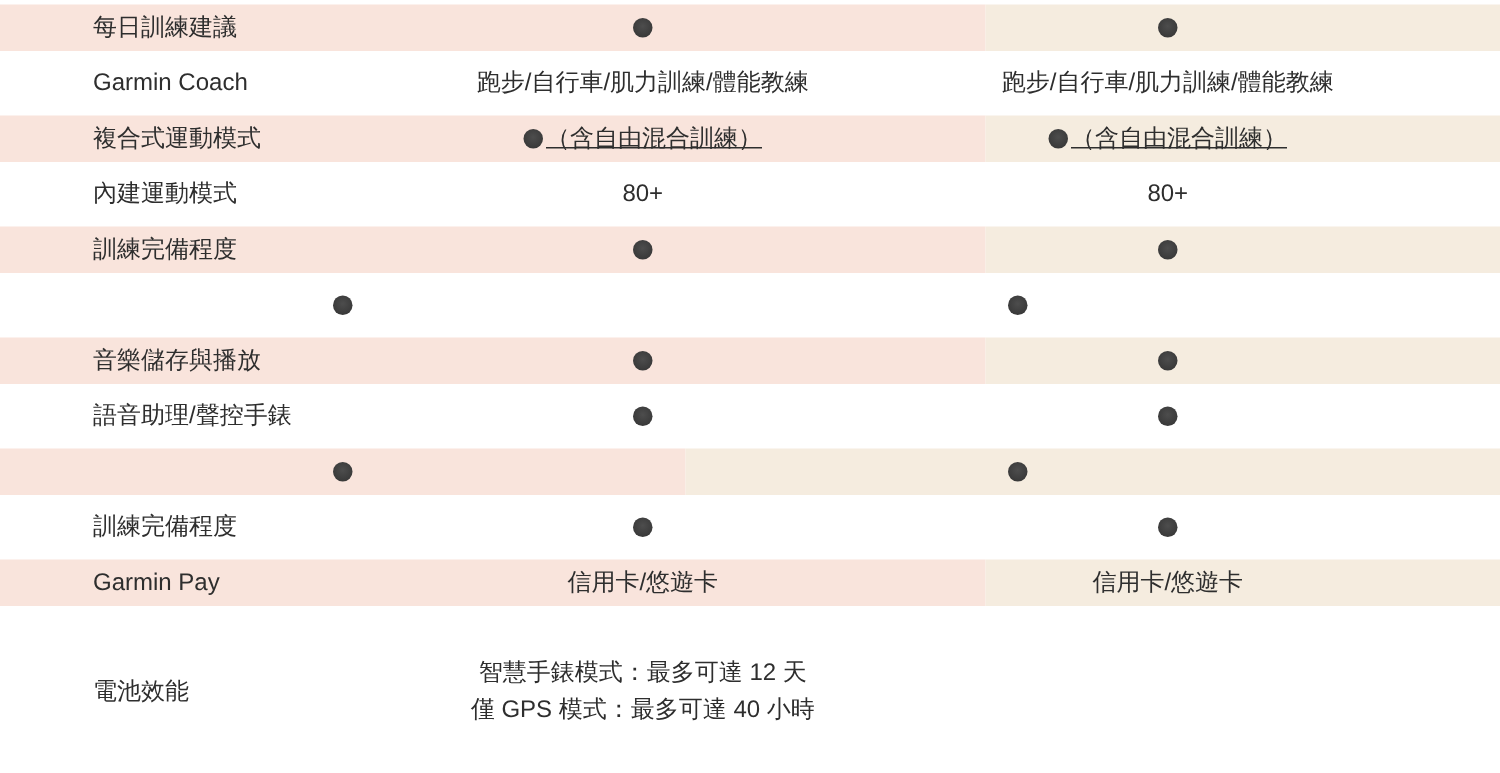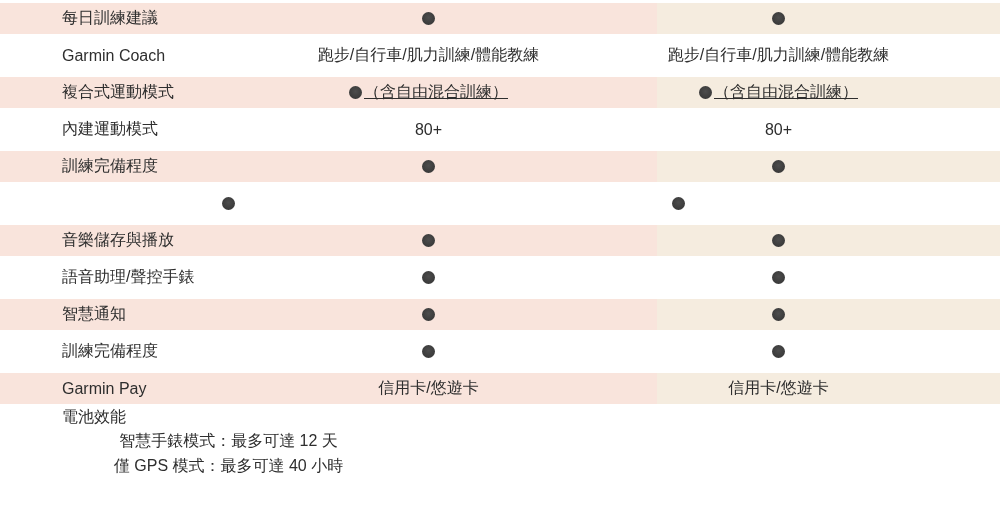--- a/index.html
+++ b/index.html
@@ -11,21 +11,21 @@
   }
   *{margin:0;padding:0;}
   html,body{width:1000px;height:515px;overflow:hidden;}
   body{
     background:var(--bg);
     font-family:"Liberation Sans","DejaVu Sans",sans-serif;
     color:var(--text);
   }
   .table{width:1000px;}
   .row{display:flex;height:37px;}
-  .row.tall{height:108px;flex-direction:column;}
+  .row.tall{height:108px;}
   .row.striped{
     border-top:3px solid #ffffff;
     border-bottom:3px solid #ffffff;
     box-sizing:border-box;
   }
   .cell{display:flex;align-items:center;}
   .label-cell{
     width:200px;
     padding-left:62px;
     box-sizing:border-box;
@@ -117,21 +117,20 @@
     <div class="row">
       <div class="cell label-cell">語音助理/聲控手錶</div>
       <div class="cell col1">
         <span class="dot"></span>
       </div>
       <div class="cell col2">
         <span class="dot"></span>
       </div>
     </div>
     <div class="row striped">
-      <div class="cell label-cell">智慧通知</div>
       <div class="cell col1">
         <span class="dot"></span>
       </div>
       <div class="cell col2">
         <span class="dot"></span>
       </div>
     </div>
     <div class="row">
       <div class="cell label-cell">訓練完備程度</div>
       <div class="cell col1">

